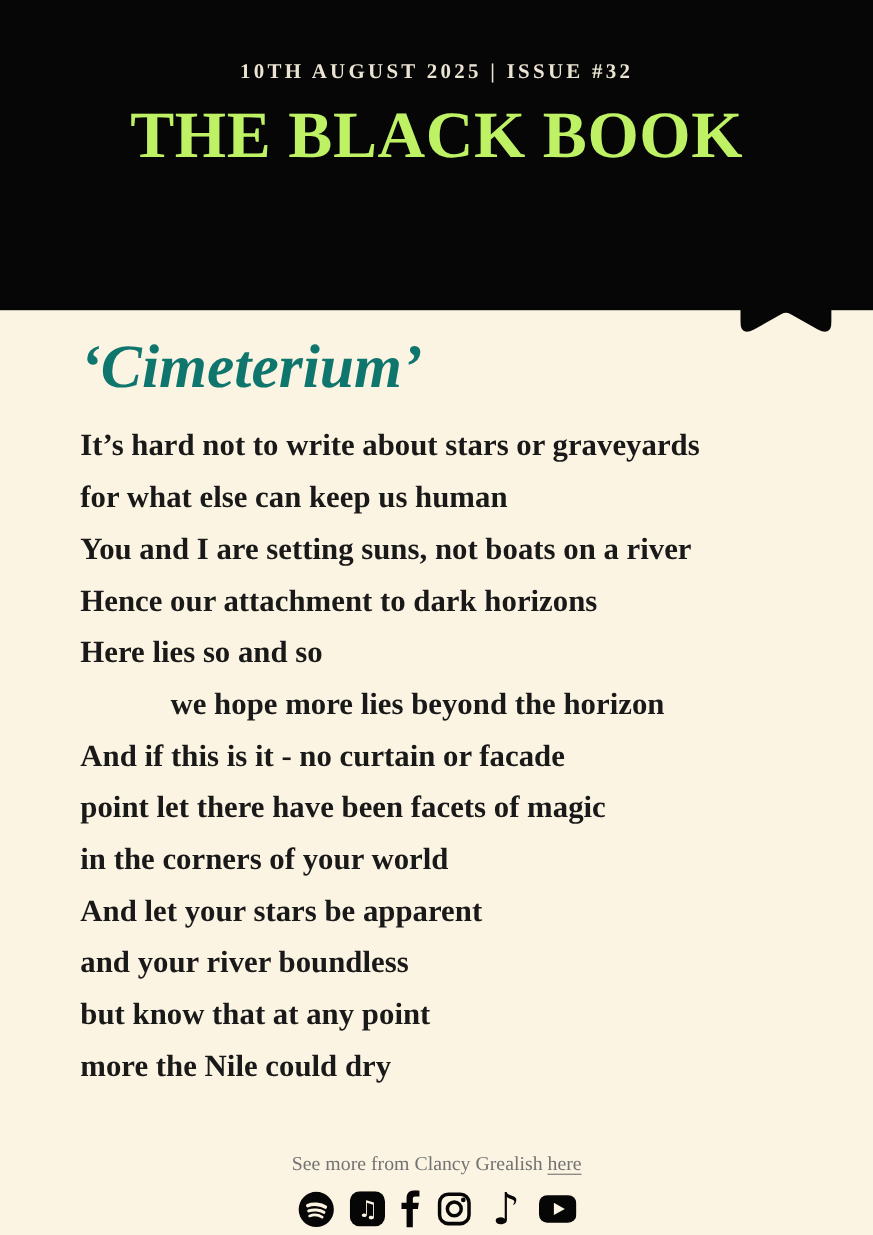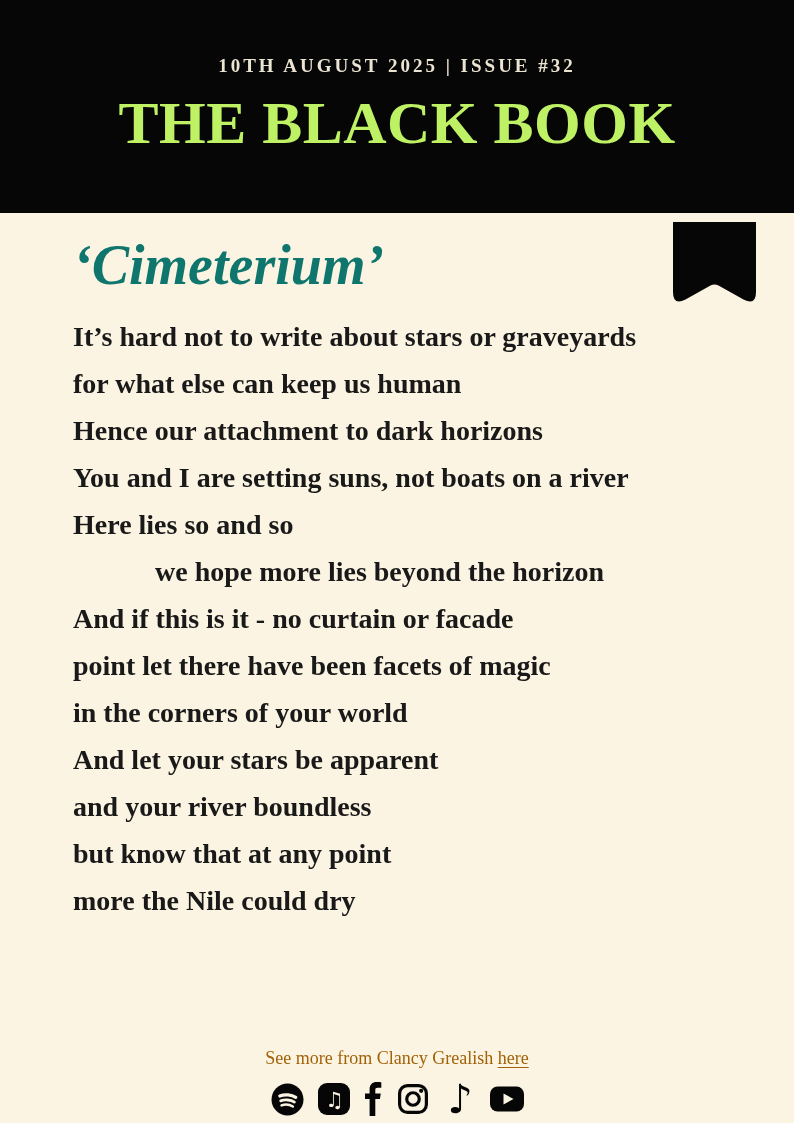--- a/index.html
+++ b/index.html
@@ -7,21 +7,21 @@
     position: relative;
     width: 794px;
     height: 1123px;
     background: #fcf4e2;
     overflow: hidden;
     font-family: "Liberation Serif", "DejaVu Serif", serif;
   }
 
   
   .header {
-    height: 213px;
+    height: 282px;
     background: #060606;
     text-align: center;
   }
   .issue-line {
     padding-top: 54px;
     font-size: 19px;
     font-weight: 700;
     letter-spacing: 3px;
     line-height: 23px;
     color: #ebe4d2;
@@ -66,21 +66,21 @@
   
   .footer {
     position: absolute;
     left: 0;
     bottom: 5px;
     width: 100%;
     text-align: center;
   }
   .see-more {
     font-size: 18px;
-    color: #a16207;
+    color: #737373;
     margin-bottom: 11px;
   }
   .see-more a {
     color: inherit;
     text-decoration: underline;
     text-underline-offset: 3px;
   }
   .social-row {
     display: flex;
     justify-content: center;
@@ -102,22 +102,22 @@
 
   <svg class="bookmark" viewBox="0 0 83 86" aria-hidden="true">
     <path d="M0 0 H83 V70 Q83 84 70.5 77.5 L45.5 63.5 Q41.5 61.3 37.5 63.5 L12.5 77.5 Q0 84 0 70 Z" fill="#060606"></path>
   </svg>
 
   <div class="poem-section">
     <h1 class="poem-title">‘Cimeterium’</h1>
     <div class="poem-lines">
       <div class="poem-line" style="padding-left: 0px;">It’s hard not to write about stars or graveyards</div>
       <div class="poem-line" style="padding-left: 0px;">for what else can keep us human</div>
+      <div class="poem-line" style="padding-left: 0px;">You and I are setting suns, not boats on a river</div>
       <div class="poem-line" style="padding-left: 0px;">Hence our attachment to dark horizons</div>
-      <div class="poem-line" style="padding-left: 0px;">You and I are setting suns, not boats on a river</div>
       <div class="poem-line" style="padding-left: 0px;">Here lies so and so</div>
       <div class="poem-line" style="padding-left: 82px;">we hope more lies beyond the horizon</div>
       <div class="poem-line" style="padding-left: 0px;">And if this is it - no curtain or facade</div>
       <div class="poem-line" style="padding-left: 0px;">point let there have been facets of magic</div>
       <div class="poem-line" style="padding-left: 0px;">in the corners of your world</div>
       <div class="poem-line" style="padding-left: 0px;">And let your stars be apparent</div>
       <div class="poem-line" style="padding-left: 0px;">and your river boundless</div>
       <div class="poem-line" style="padding-left: 0px;">but know that at any point</div>
       <div class="poem-line" style="padding-left: 0px;">more the Nile could dry</div>
     </div>

